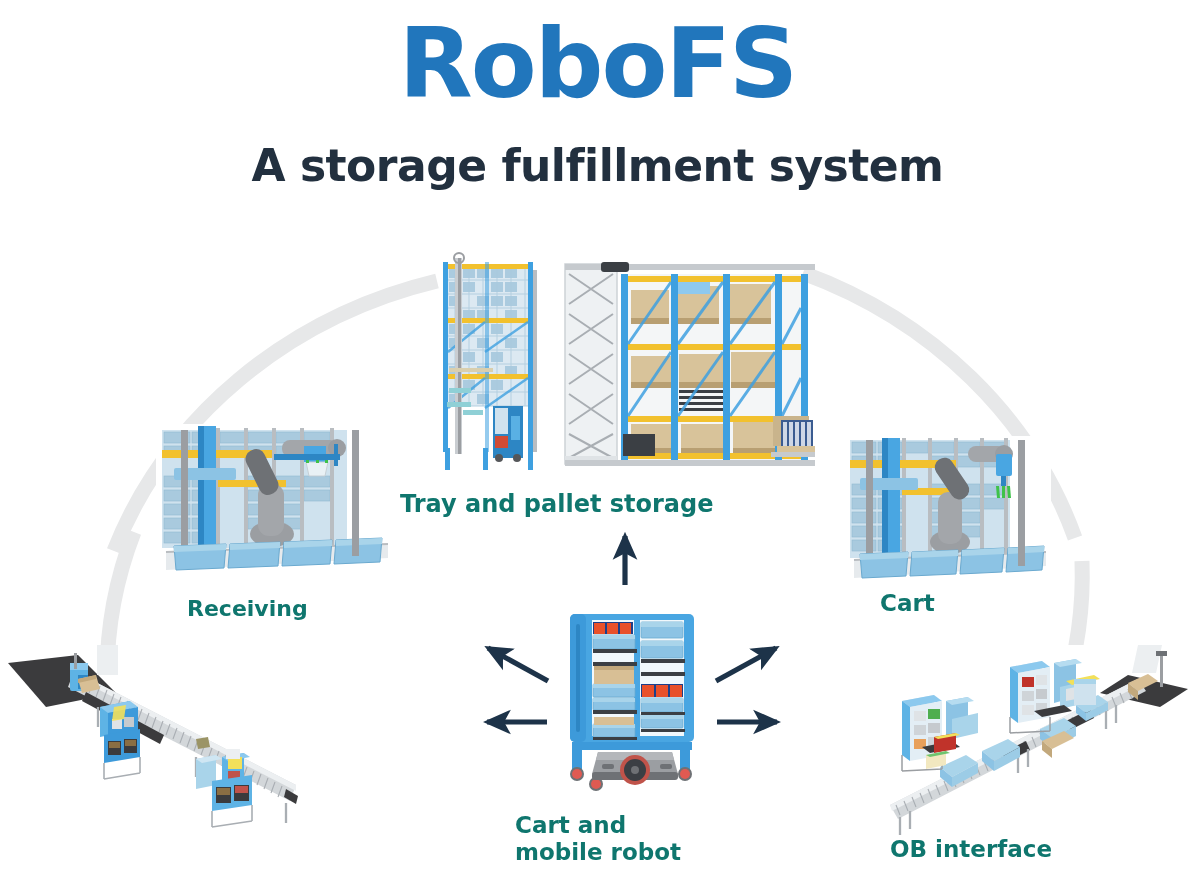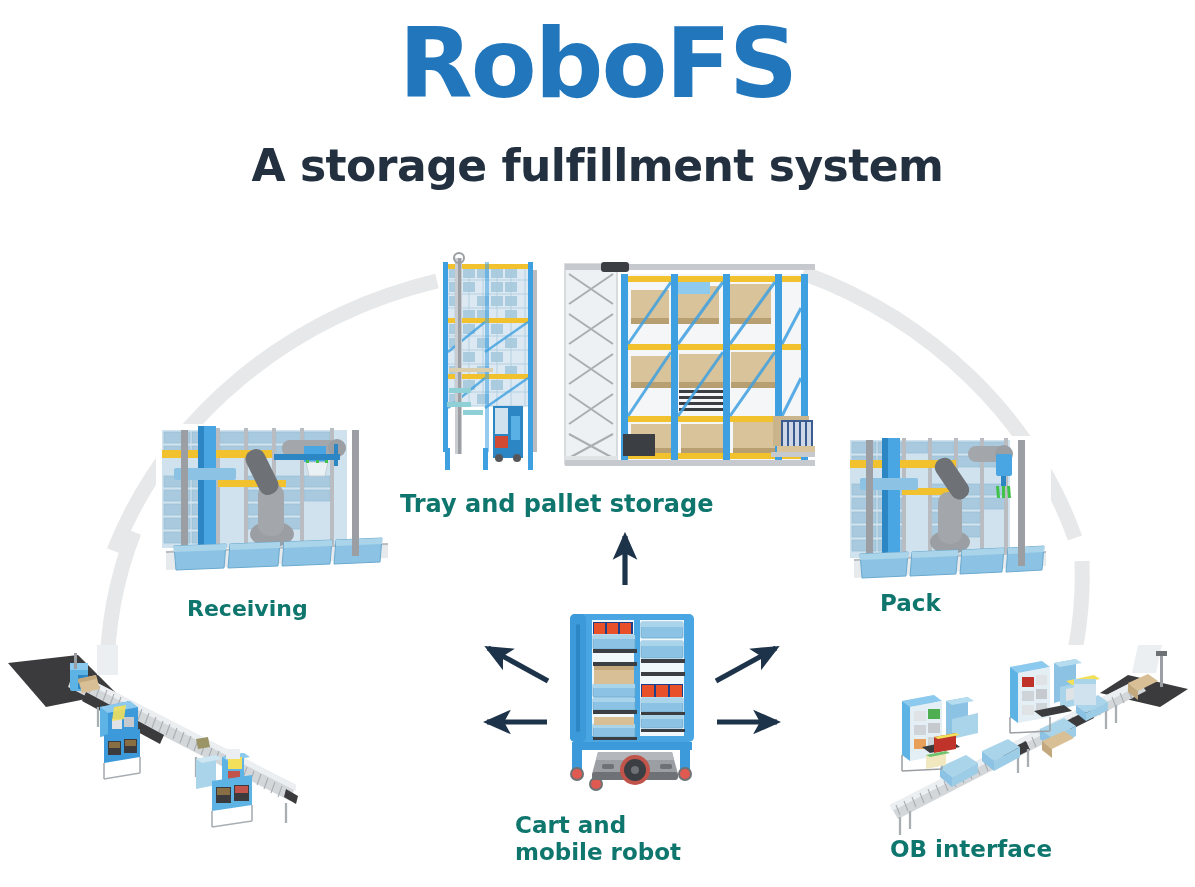--- a/index.html
+++ b/index.html
@@ -772,18 +772,18 @@
         <rect x="204" y="34" width="22" height="5" fill="#a9d4ea"></rect>
       </g>
 
       <rect x="290" y="8" width="3" height="34" fill="#9b9ea2"></rect>
       <rect x="286" y="6" width="11" height="5" fill="#6e7175"></rect>
     </svg>
   </div>
 
   <div class="caption cap-storage">Tray and pallet storage</div>
   <div class="caption cap-receiving">Receiving</div>
-  <div class="caption cap-pack">Pack</div>
+  <div class="caption cap-pack">Cart</div>
   <div class="caption cap-ob">OB interface</div>
   <div class="caption cap-cart">Cart and
 mobile robot</div>
 
 </div>
 
 </body></html>

